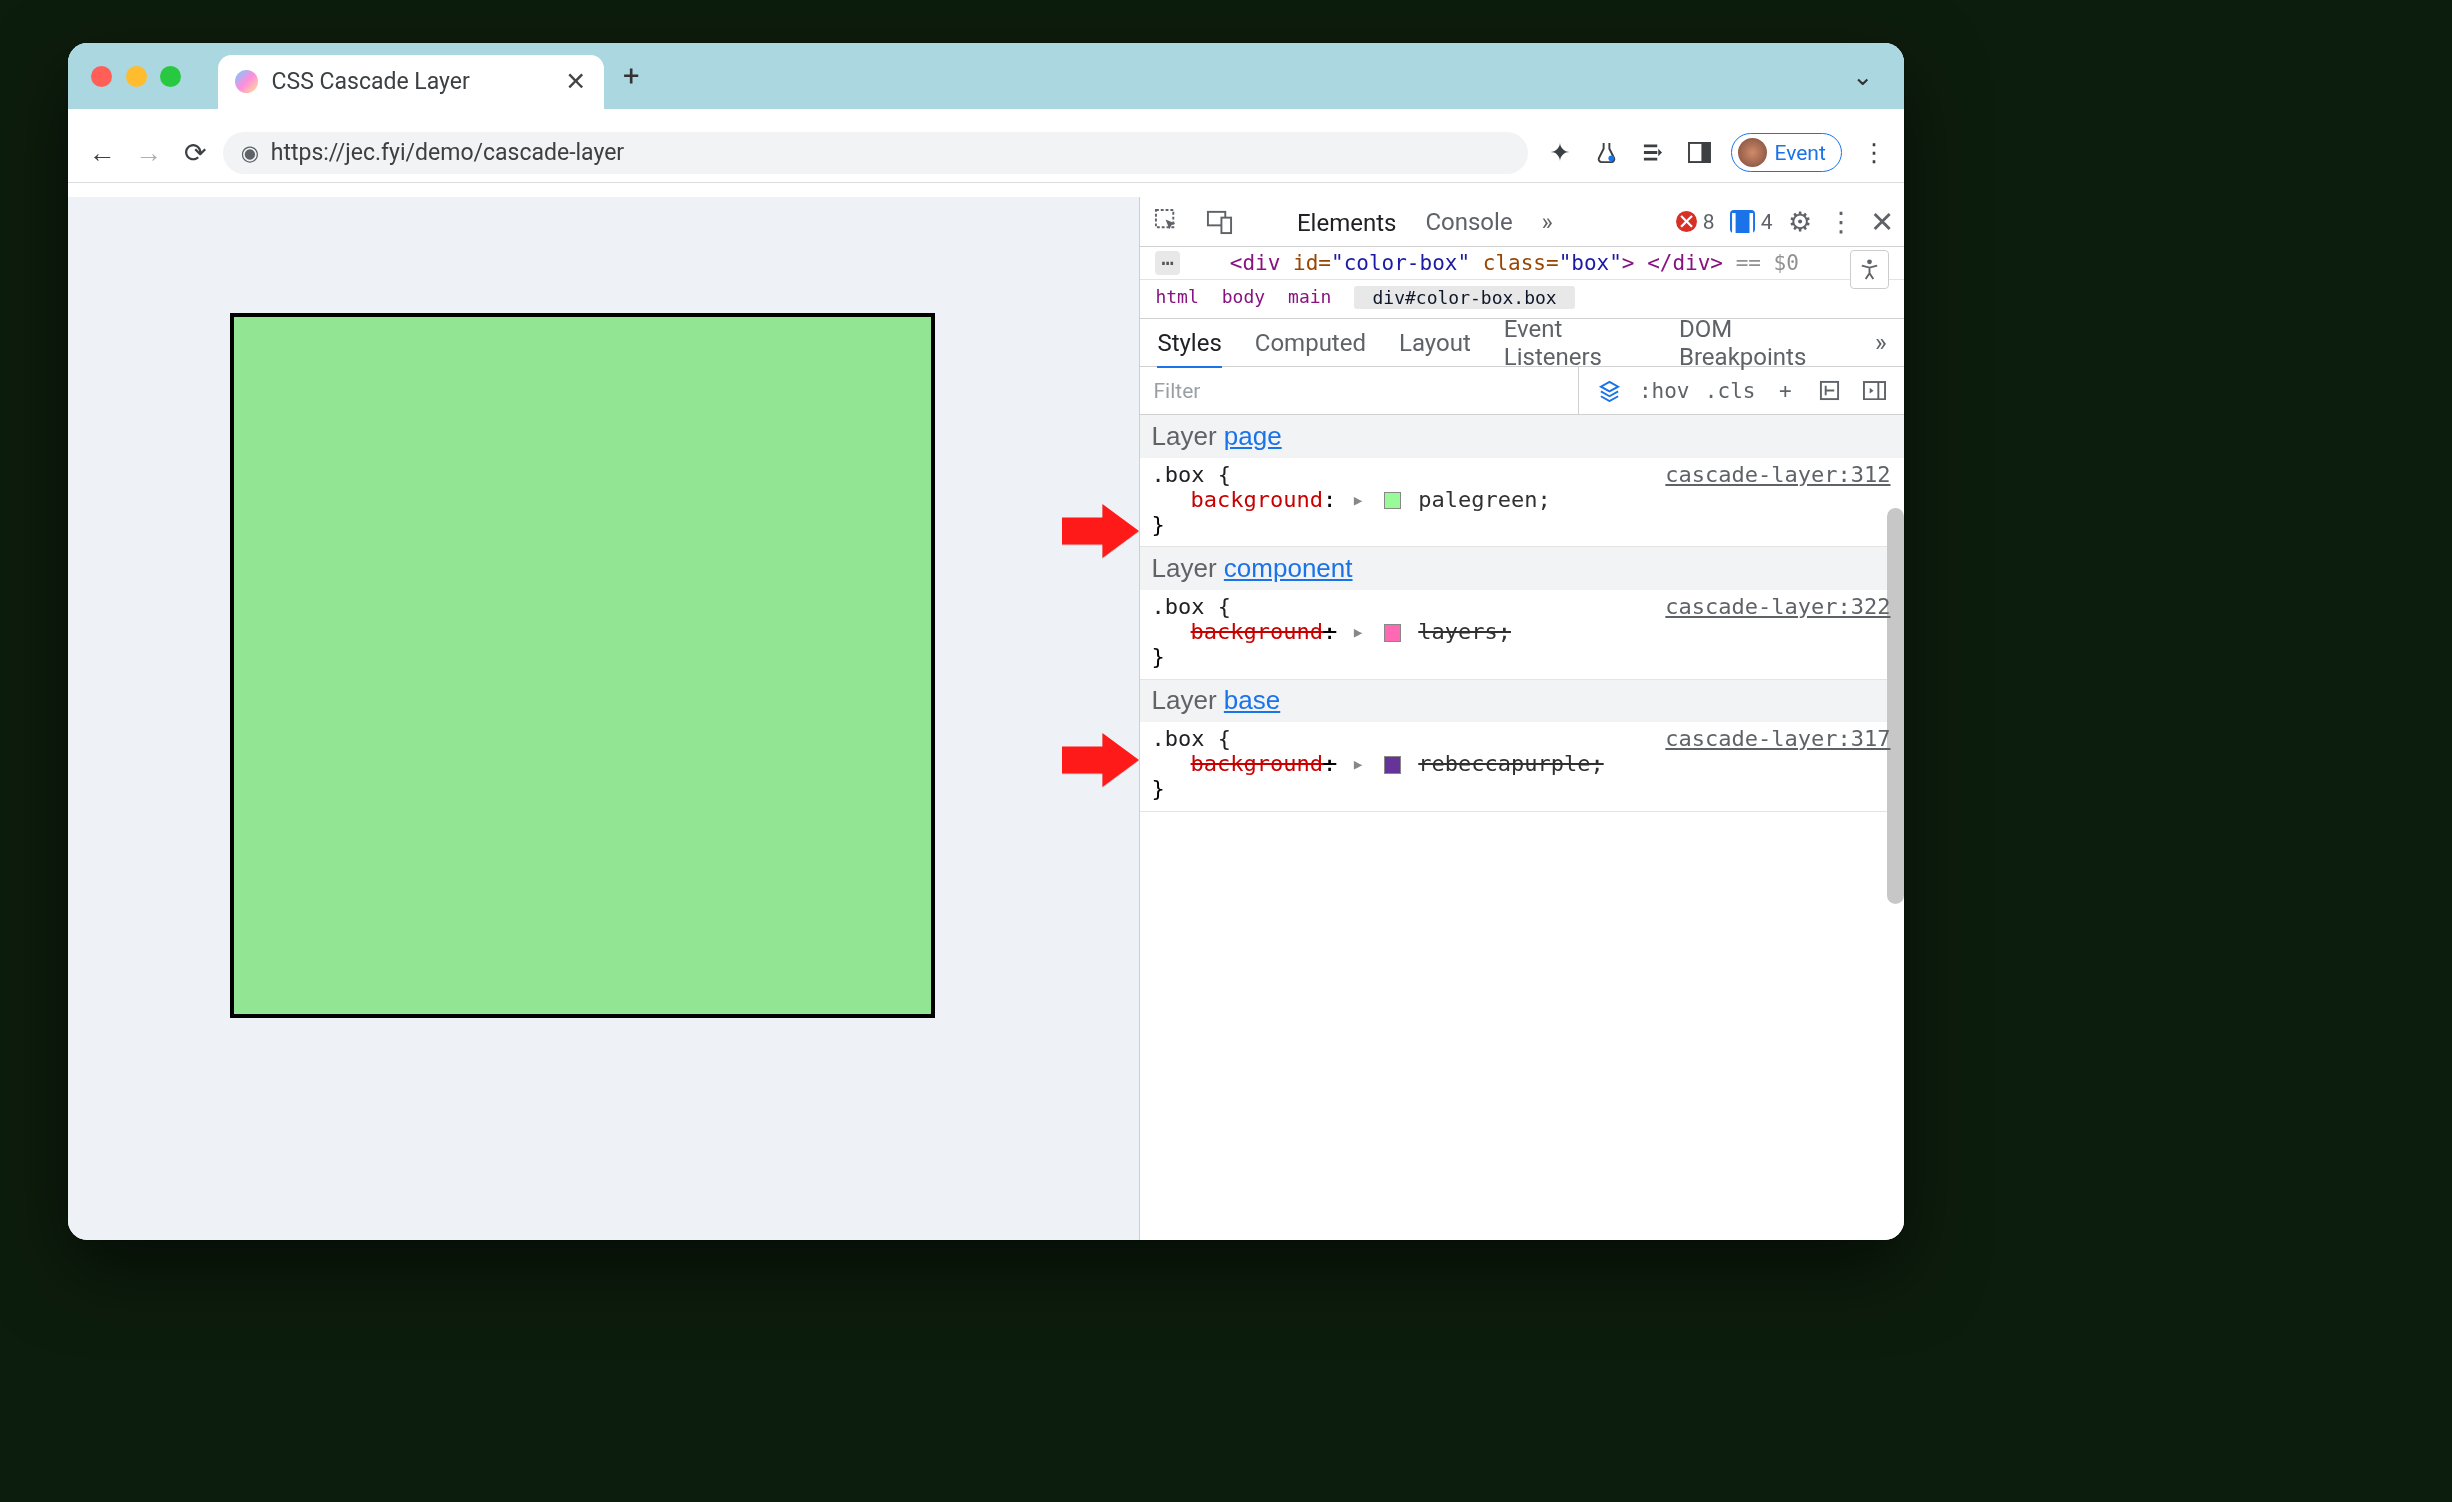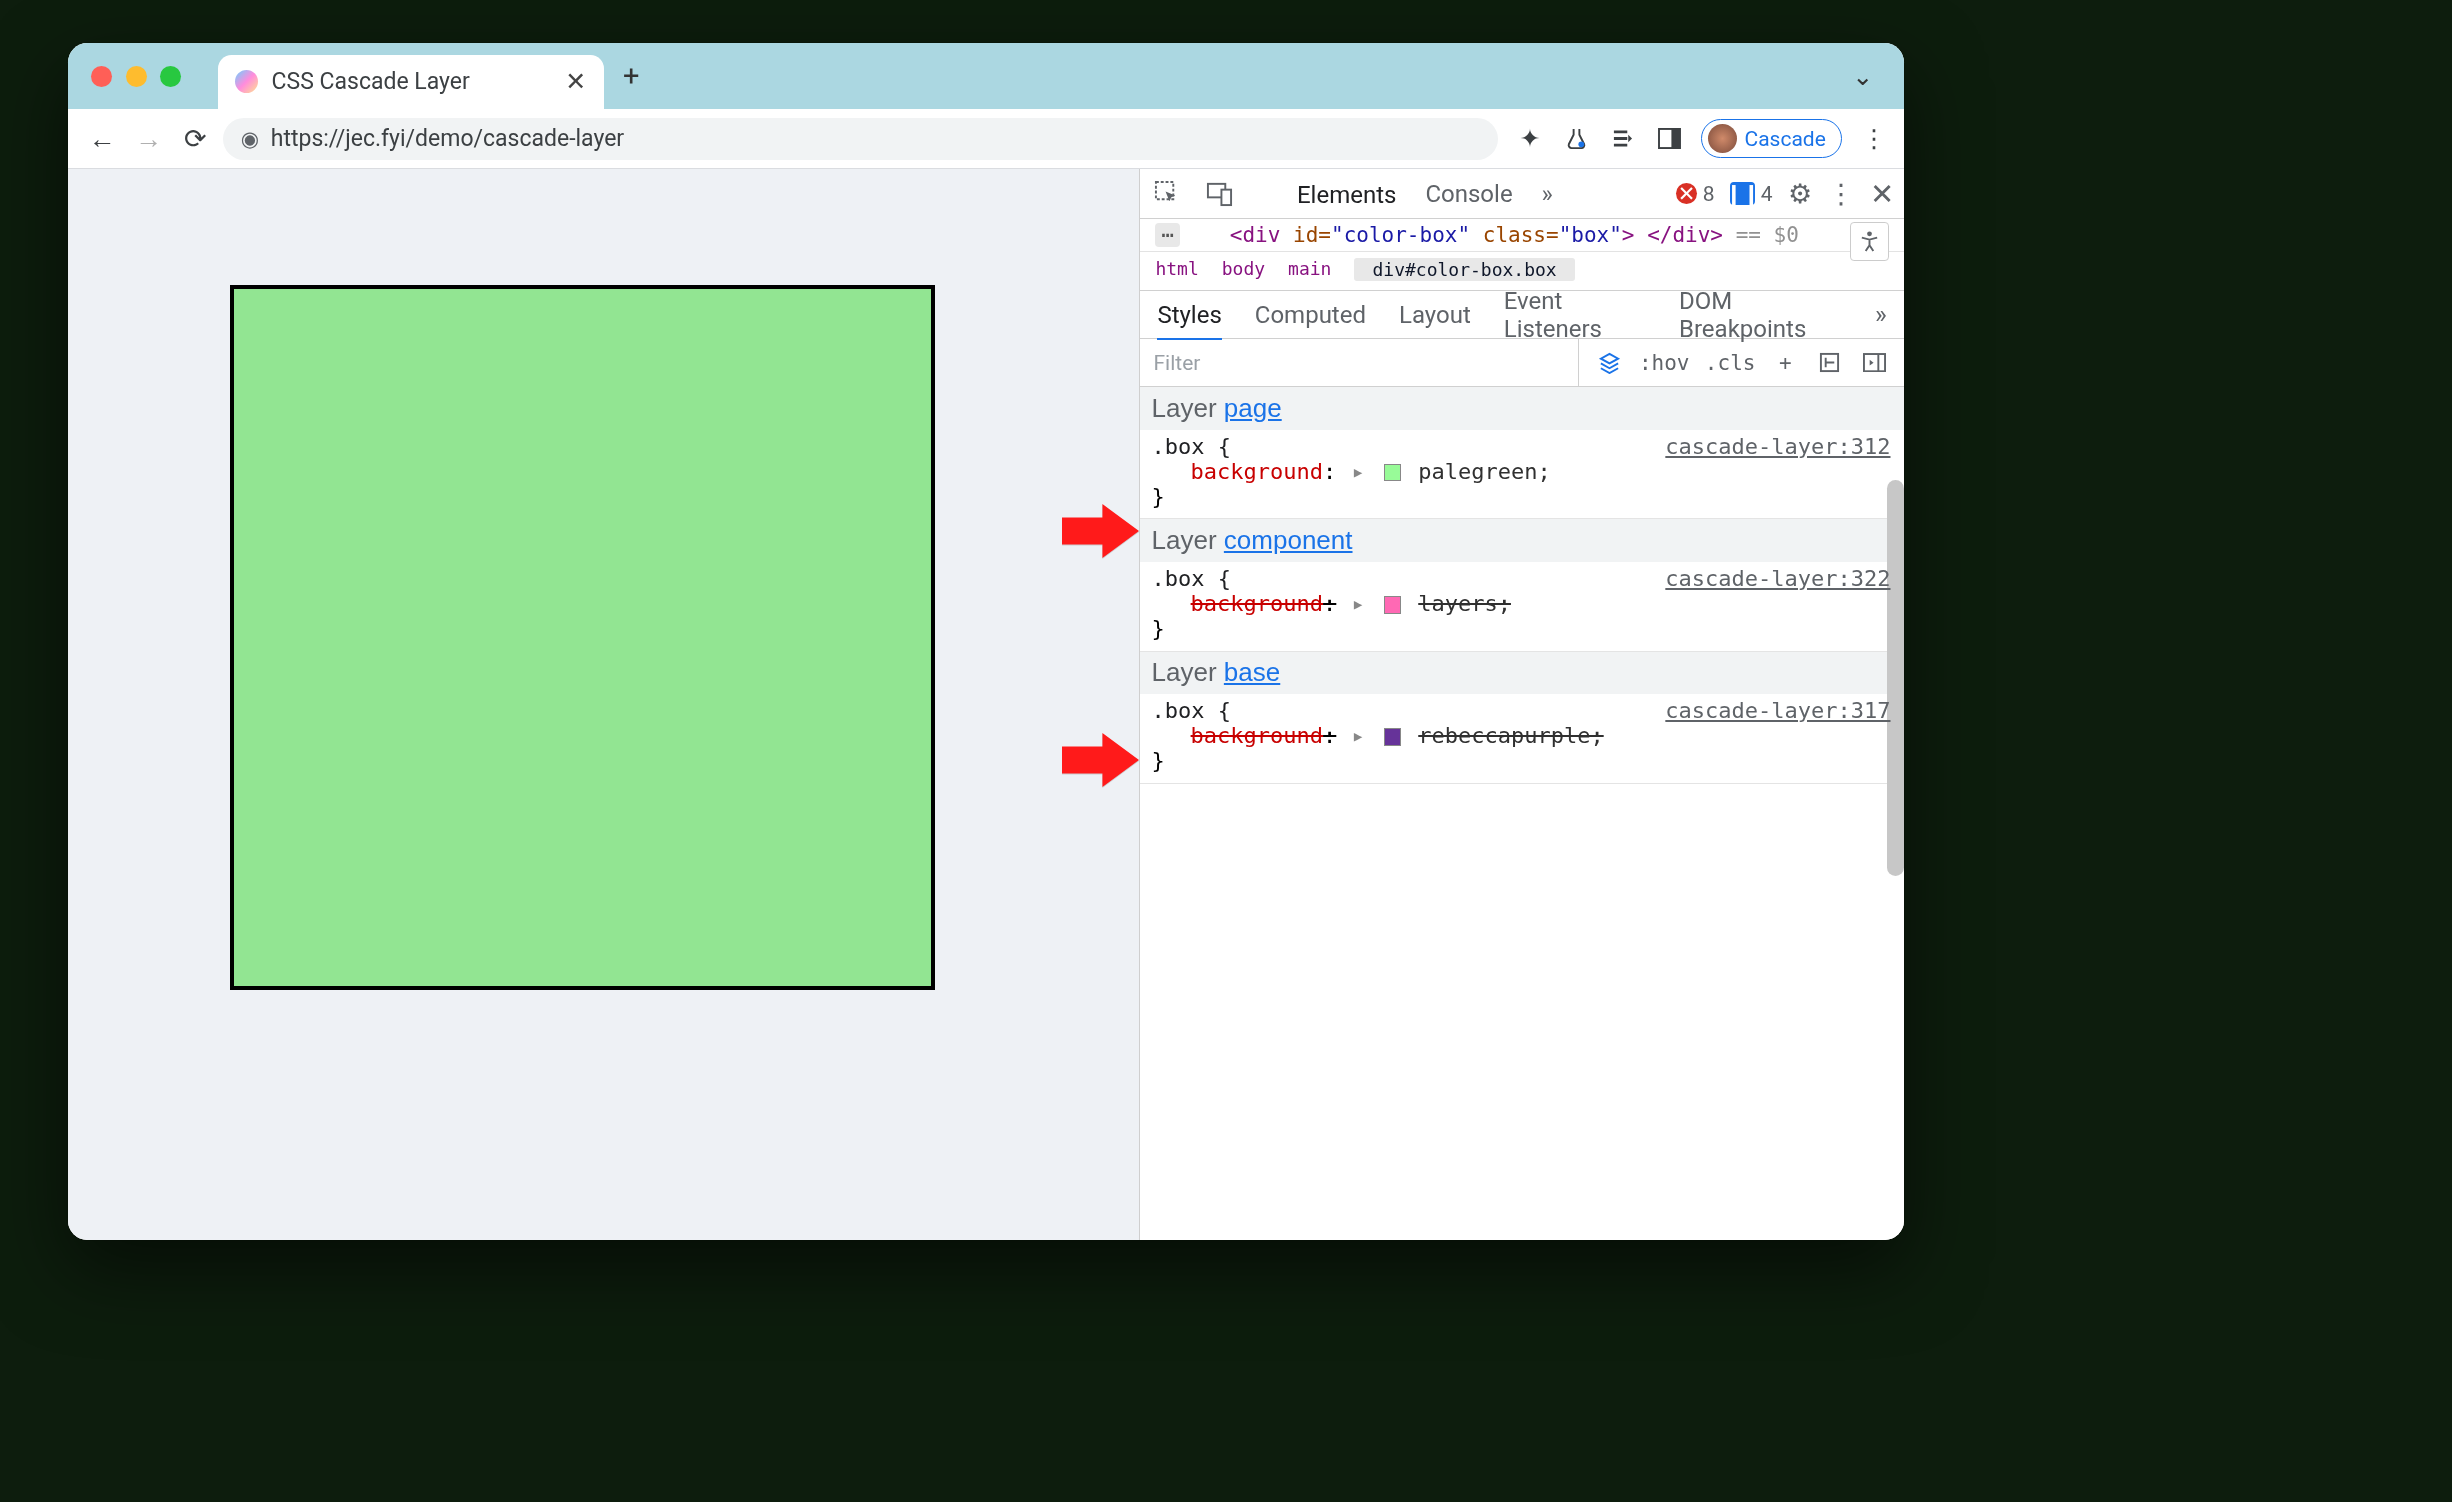--- a/index.html
+++ b/index.html
@@ -16,20 +16,21 @@
     left: 68px;
     top: 43px;
     width: 1836px;
     height: 1197px;
     background: #fff;
     border-radius: 19.3px;
     box-shadow: 0 29px 77px rgba(0,0,0,0.55), 0 0 0 1px rgba(0,0,0,0.1);
     overflow: hidden;
     display: flex;
     flex-direction: column;
+    gap: 14px;
   }
   
   .tabstrip {
     height: 66px;
     background: #abd7e1;
     display: flex;
     align-items: center;
     padding: 0 13.5px;
   }
   .traffic-lights { display: flex; gap: 13.5px; padding: 0 13.5px 0 9.7px; }
@@ -298,21 +299,21 @@
           </svg>
       </div>
       <div class="ext-icon">
         <svg width="23" height="21" viewBox="0 0 24 22">
             <rect x="1" y="1" width="22" height="20" fill="none" stroke="#3c4043" stroke-width="2"></rect>
             <rect x="14" y="1" width="9" height="20" fill="#3c4043"></rect>
           </svg>
       </div>
       <div class="paused-pill">
         <div class="avatar"></div>
-        <span>Cascade</span>
+        <span>Event</span>
       </div>
       <div class="ext-icon">⋮</div>
     </div>
   </div>
 
   <div class="content-row">
     <div class="page-area">
       <div class="color-box"></div>
     </div>
 

